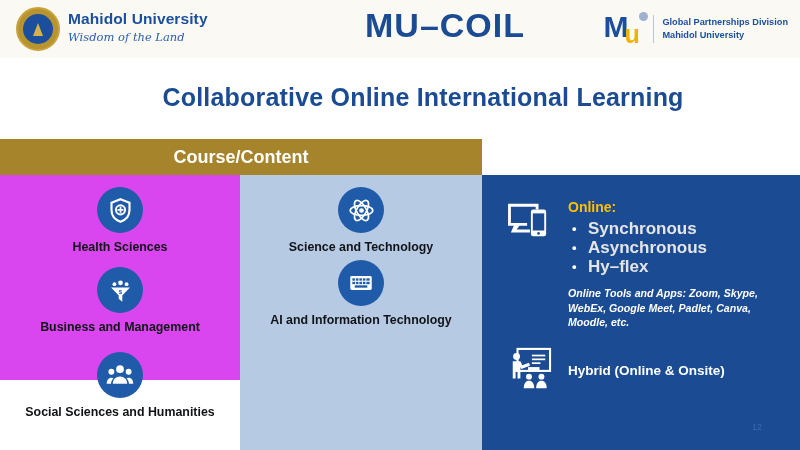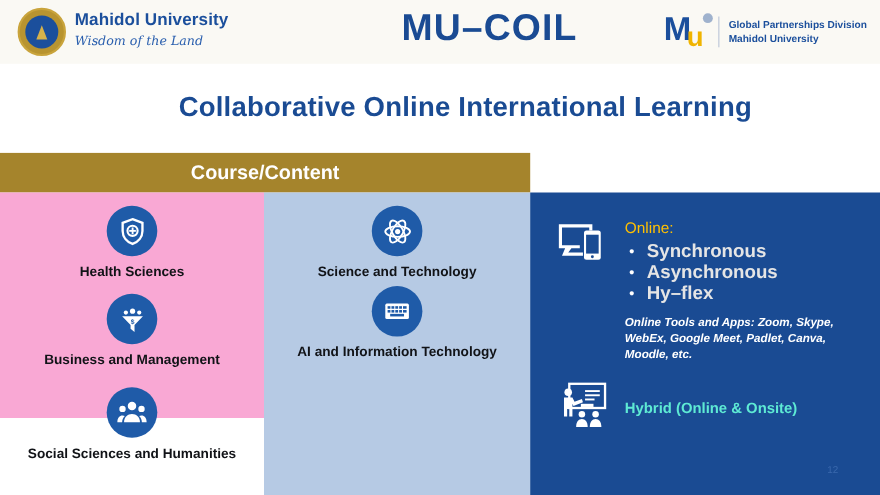--- a/index.html
+++ b/index.html
@@ -82,52 +82,52 @@
   }
   .bar-course span{color:#ffffff;font-size:18px;font-weight:bold;}
   .bar-format{
     position:absolute;left:482px;top:139px;width:318px;height:36px;
     background:#ffc000;
     display:flex;align-items:center;justify-content:center;
   }
   .bar-format span{color:#14161a;font-size:15px;font-weight:bold;}
 
   
-  .col-a{position:absolute;left:0;top:175px;width:240px;height:205px;background:#f9a8d4;}
+  .col-a{position:absolute;left:0;top:175px;width:240px;height:205px;background:#d946ef;}
   .col-b{position:absolute;left:240px;top:175px;width:242px;height:275px;background:#b6cae4;}
   .col-c{position:absolute;left:482px;top:175px;width:318px;height:275px;background:#1a4b93;}
 
   .item{position:absolute;width:100%;text-align:center;}
   .circ{
     width:46px;height:46px;border-radius:50%;background:#1f5ba8;
     margin:0 auto;display:flex;align-items:center;justify-content:center;
   }
   .circ svg{display:block;}
   .item .lbl{
     margin-top:7px;color:#111317;font-size:12.4px;font-weight:bold;line-height:14px;
   }
 
   
   .fmt-block{position:absolute;display:flex;align-items:flex-start;}
   .fmt-icon{width:58px;flex:0 0 58px;display:flex;justify-content:center;padding-top:2px;}
   .fmt-body{padding-left:10px;}
-  .fmt-title{color:#ffc000;font-size:14px;font-weight:normal;margin-bottom:4px;}
+  .fmt-title{color:#ffc000;font-size:14px;font-weight:bold;margin-bottom:4px;}
   .fmt-list{list-style:none;margin:0;padding:0;}
   .fmt-list li{
     color:#e5e5e5;font-size:17px;font-weight:bold;line-height:19px;
     position:relative;padding-left:20px;
   }
   .fmt-list li:before{
     content:"\2022";position:absolute;left:4px;top:0;color:#ffffff;font-size:13px;
   }
   .fmt-note{
     color:#ffffff;font-size:10.6px;font-style:italic;font-weight:bold;
     line-height:14.5px;margin-top:10px;max-width:205px;
   }
-  .hyb-title{color:#5eead4;font-size:13.5px;font-weight:bold;padding-top:18px;}
+  .hyb-title{color:#ffffff;font-size:13.5px;font-weight:bold;padding-top:18px;}
   .pagenum{
     position:absolute;right:38px;bottom:18px;color:#3a69ad;font-size:9px;
   }
 </style>
 </head>
 <body>
 
 <div class="slide">
 
   <div class="topbar">

